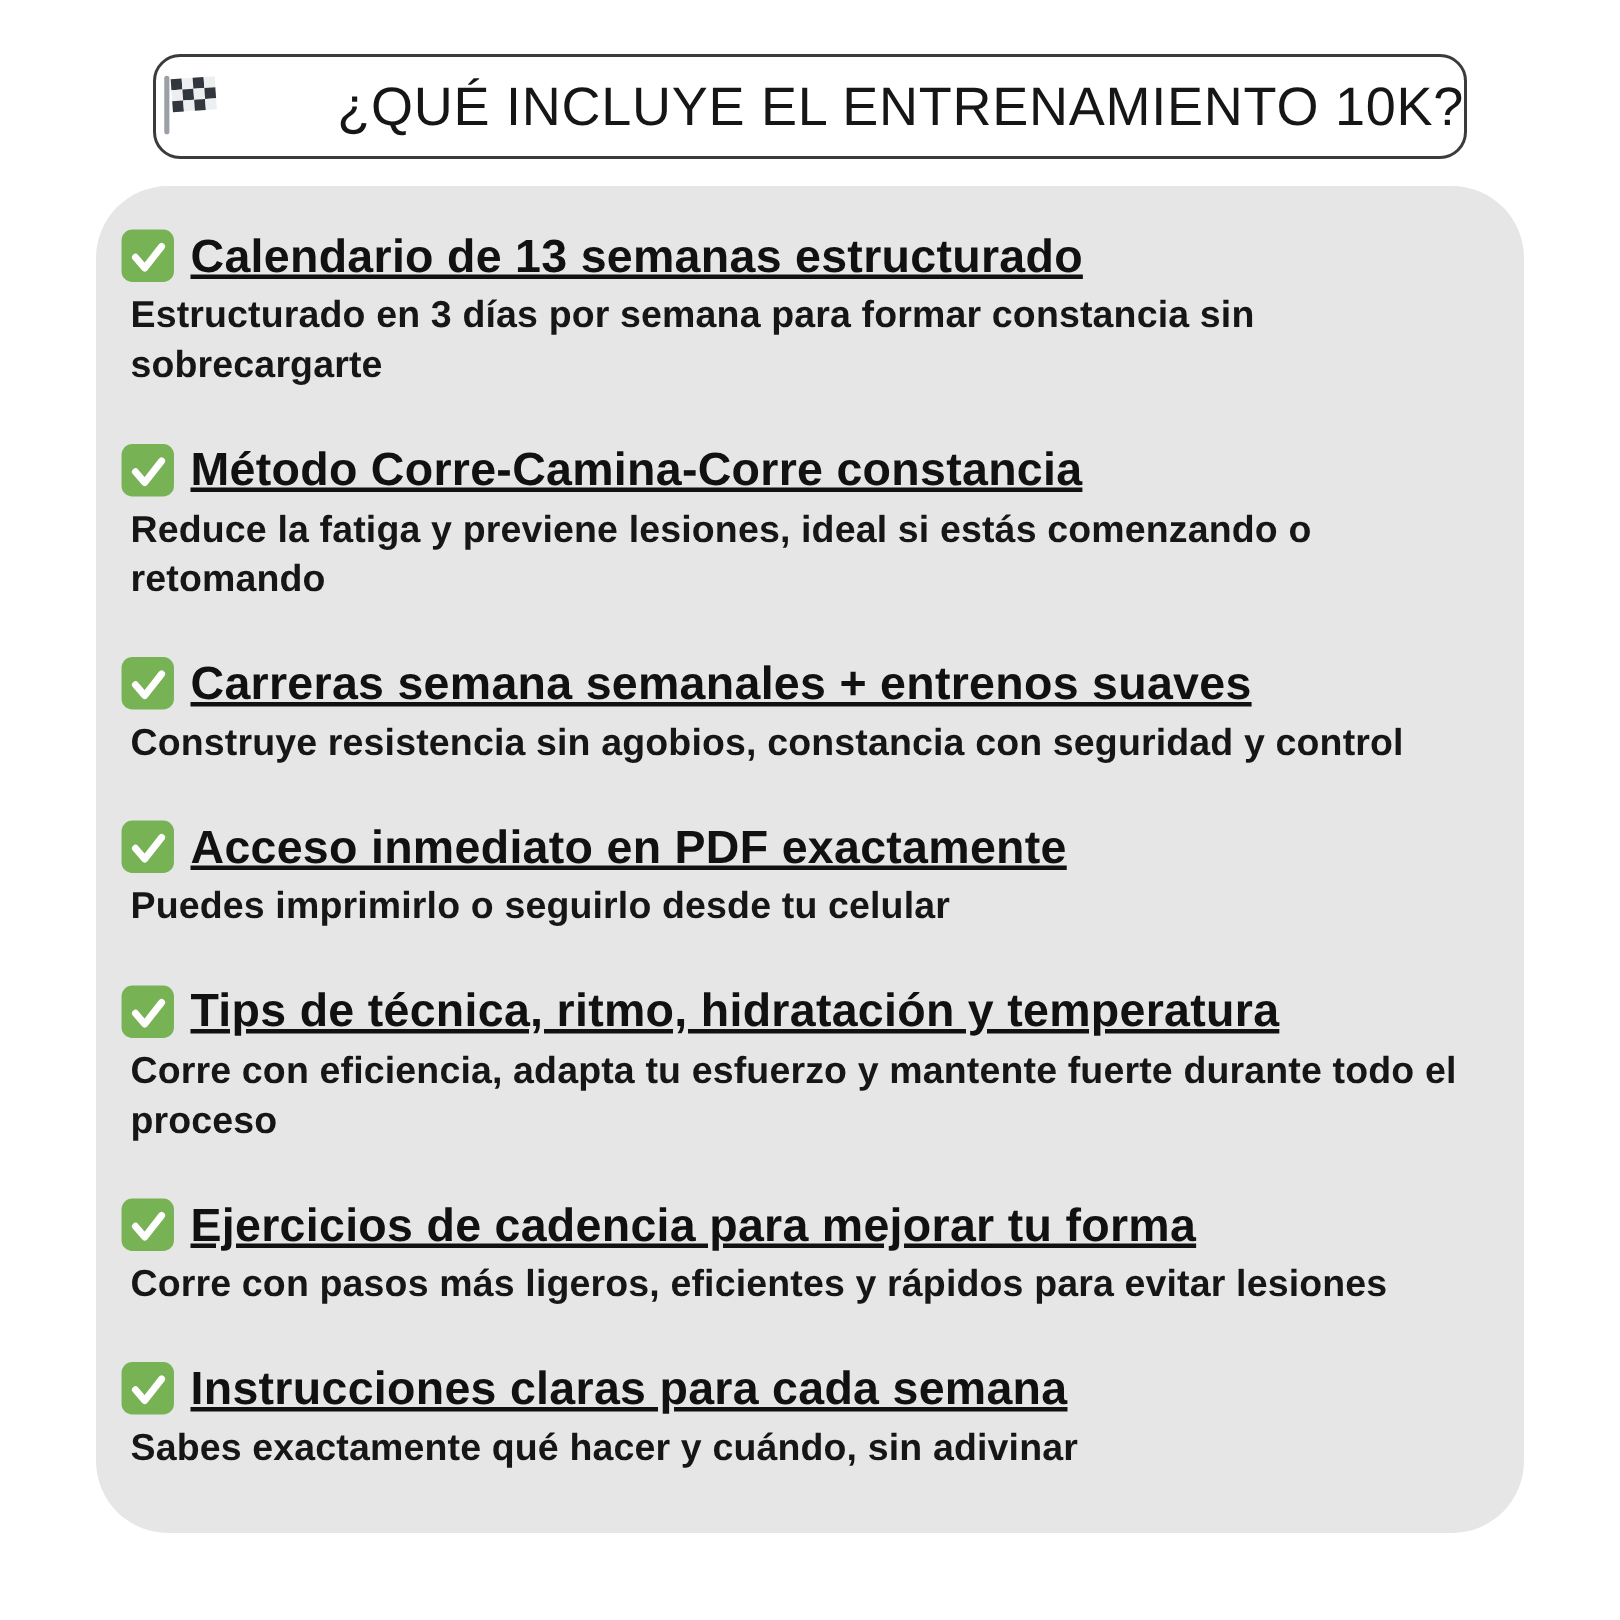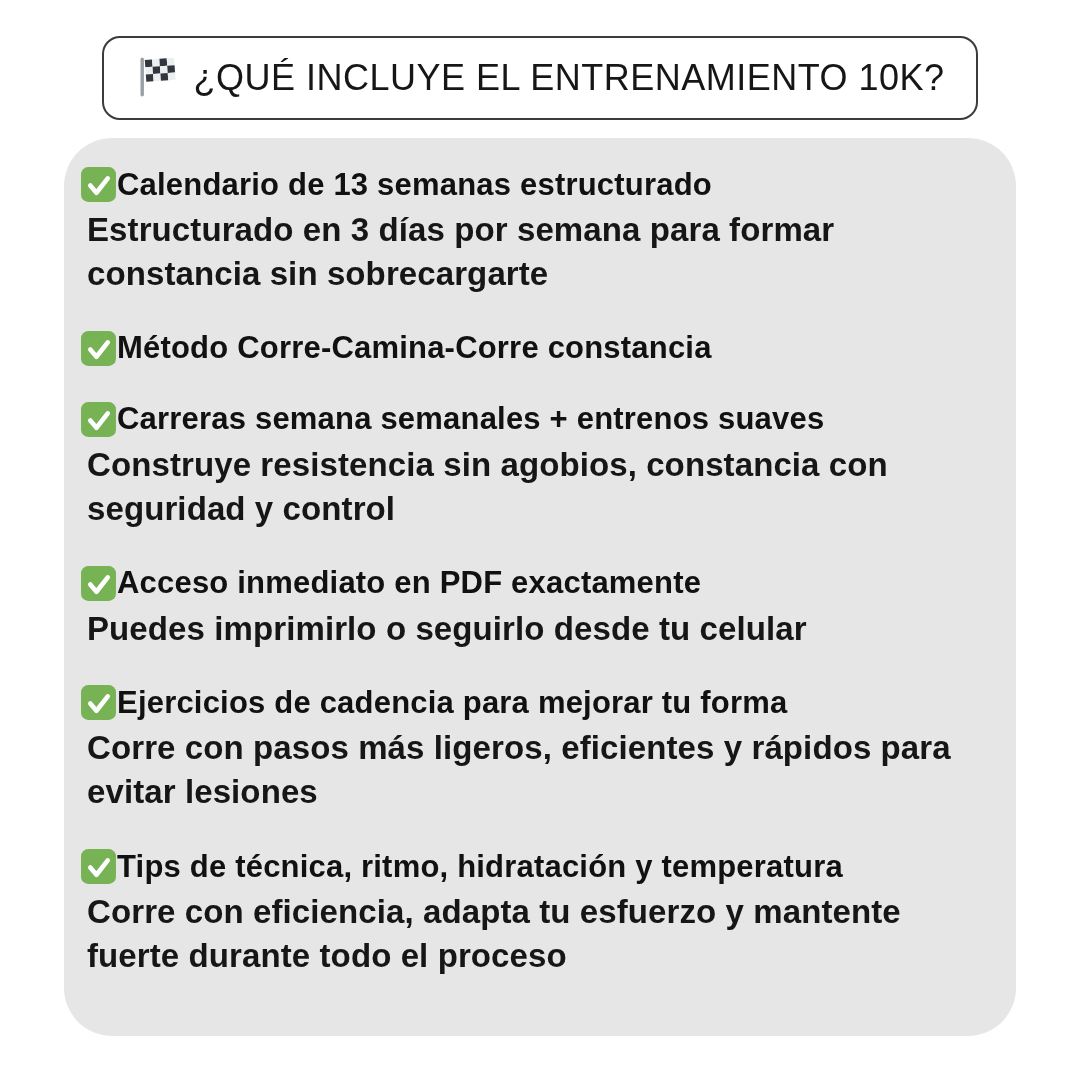--- a/index.html
+++ b/index.html
@@ -9,24 +9,24 @@
     font-family:"Liberation Sans", sans-serif;
     color:#111111;
     overflow:hidden;
   }
   .title-box{
     box-sizing:border-box;
     width:876px;
     margin:36px auto 14px auto;
     border:2.5px solid #3b3b3b;
     border-radius:18px;
-    height:84px;
+    height:70px;
     display:flex;
     align-items:center;
-    justify-content:center;
+    justify-content:space-between;
     gap:14px;
     background:#ffffff;
   }
   .title-box .flag{width:44px;height:44px;flex:0 0 auto;margin-top:-2px;}
   .title-text{
     font-size:36px;
     font-weight:400;
     letter-spacing:0.5px;
     color:#161616;
     white-space:nowrap;
@@ -38,32 +38,34 @@
     margin:18px auto 0 auto;
     background:#e6e6e6;
     border-radius:48px;
     padding:28px 18px 18px 16px;
   }
   .item{margin-bottom:34px;}
   .item:last-child{margin-bottom:0;}
   .item-head{
     display:flex;
     align-items:center;
+    gap:10px;
     margin-bottom:5px;
+    text-decoration:underline;
   }
   .check{width:37px;height:37px;flex:0 0 auto;}
   .item-title{
     font-size:31px;
     font-weight:700;
     letter-spacing:0.2px;
     color:#111111;
     white-space:nowrap;
   }
   .item-desc{
-    font-size:33px;
+    font-size:25px;
     font-weight:700;
     letter-spacing:0.1px;
     line-height:1.33;
     color:#161616;
     padding-left:7px;
     max-width:912px;
   }
 </style>
 </head>
 <body>
@@ -103,20 +105,21 @@
   </div>
 
   <div class="item">
     <div class="item-head">
       <svg class="check" viewBox="0 0 36 36">
           <rect x="1" y="1" width="34" height="34" rx="7" fill="#77b255"></rect>
           <path d="M10 19 l6 7 l11 -14" stroke="#ffffff" stroke-width="4.5" fill="none" stroke-linecap="round" stroke-linejoin="round"></path>
         </svg>
       <div class="item-title">Método Corre-Camina-Corre constancia</div>
     </div>
+    <div class="item-desc">Reduce la fatiga y previene lesiones, ideal si estás comenzando o retomando</div>
   </div>
 
   <div class="item">
     <div class="item-head">
       <svg class="check" viewBox="0 0 36 36">
           <rect x="1" y="1" width="34" height="34" rx="7" fill="#77b255"></rect>
           <path d="M10 19 l6 7 l11 -14" stroke="#ffffff" stroke-width="4.5" fill="none" stroke-linecap="round" stroke-linejoin="round"></path>
         </svg>
       <div class="item-title">Carreras semana semanales + entrenos suaves</div>
     </div>
@@ -133,30 +136,40 @@
     </div>
     <div class="item-desc">Puedes imprimirlo o seguirlo desde tu celular</div>
   </div>
 
   <div class="item">
     <div class="item-head">
       <svg class="check" viewBox="0 0 36 36">
           <rect x="1" y="1" width="34" height="34" rx="7" fill="#77b255"></rect>
           <path d="M10 19 l6 7 l11 -14" stroke="#ffffff" stroke-width="4.5" fill="none" stroke-linecap="round" stroke-linejoin="round"></path>
         </svg>
+      <div class="item-title">Tips de técnica, ritmo, hidratación y temperatura</div>
+    </div>
+    <div class="item-desc">Corre con eficiencia, adapta tu esfuerzo y mantente fuerte durante todo el proceso</div>
+  </div>
+
+  <div class="item">
+    <div class="item-head">
+      <svg class="check" viewBox="0 0 36 36">
+          <rect x="1" y="1" width="34" height="34" rx="7" fill="#77b255"></rect>
+          <path d="M10 19 l6 7 l11 -14" stroke="#ffffff" stroke-width="4.5" fill="none" stroke-linecap="round" stroke-linejoin="round"></path>
+        </svg>
       <div class="item-title">Ejercicios de cadencia para mejorar tu forma</div>
     </div>
     <div class="item-desc">Corre con pasos más ligeros, eficientes y rápidos para evitar lesiones</div>
   </div>
 
   <div class="item">
     <div class="item-head">
       <svg class="check" viewBox="0 0 36 36">
           <rect x="1" y="1" width="34" height="34" rx="7" fill="#77b255"></rect>
           <path d="M10 19 l6 7 l11 -14" stroke="#ffffff" stroke-width="4.5" fill="none" stroke-linecap="round" stroke-linejoin="round"></path>
         </svg>
-      <div class="item-title">Tips de técnica, ritmo, hidratación y temperatura</div>
+      <div class="item-title">Instrucciones claras para cada semana</div>
     </div>
-    <div class="item-desc">Corre con eficiencia, adapta tu esfuerzo y mantente fuerte durante todo el proceso</div>
+    <div class="item-desc">Sabes exactamente qué hacer y cuándo, sin adivinar</div>
   </div>
-
 
 </div>
 
 </body></html>

